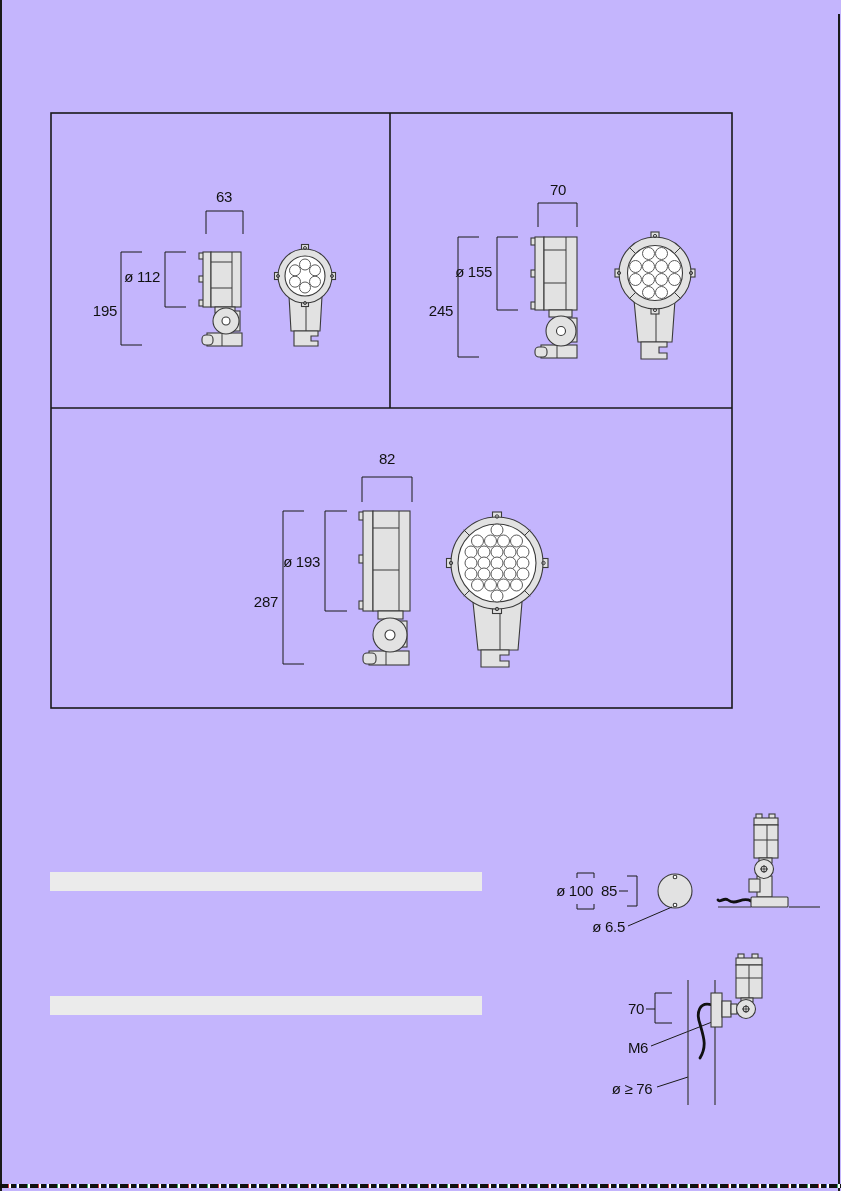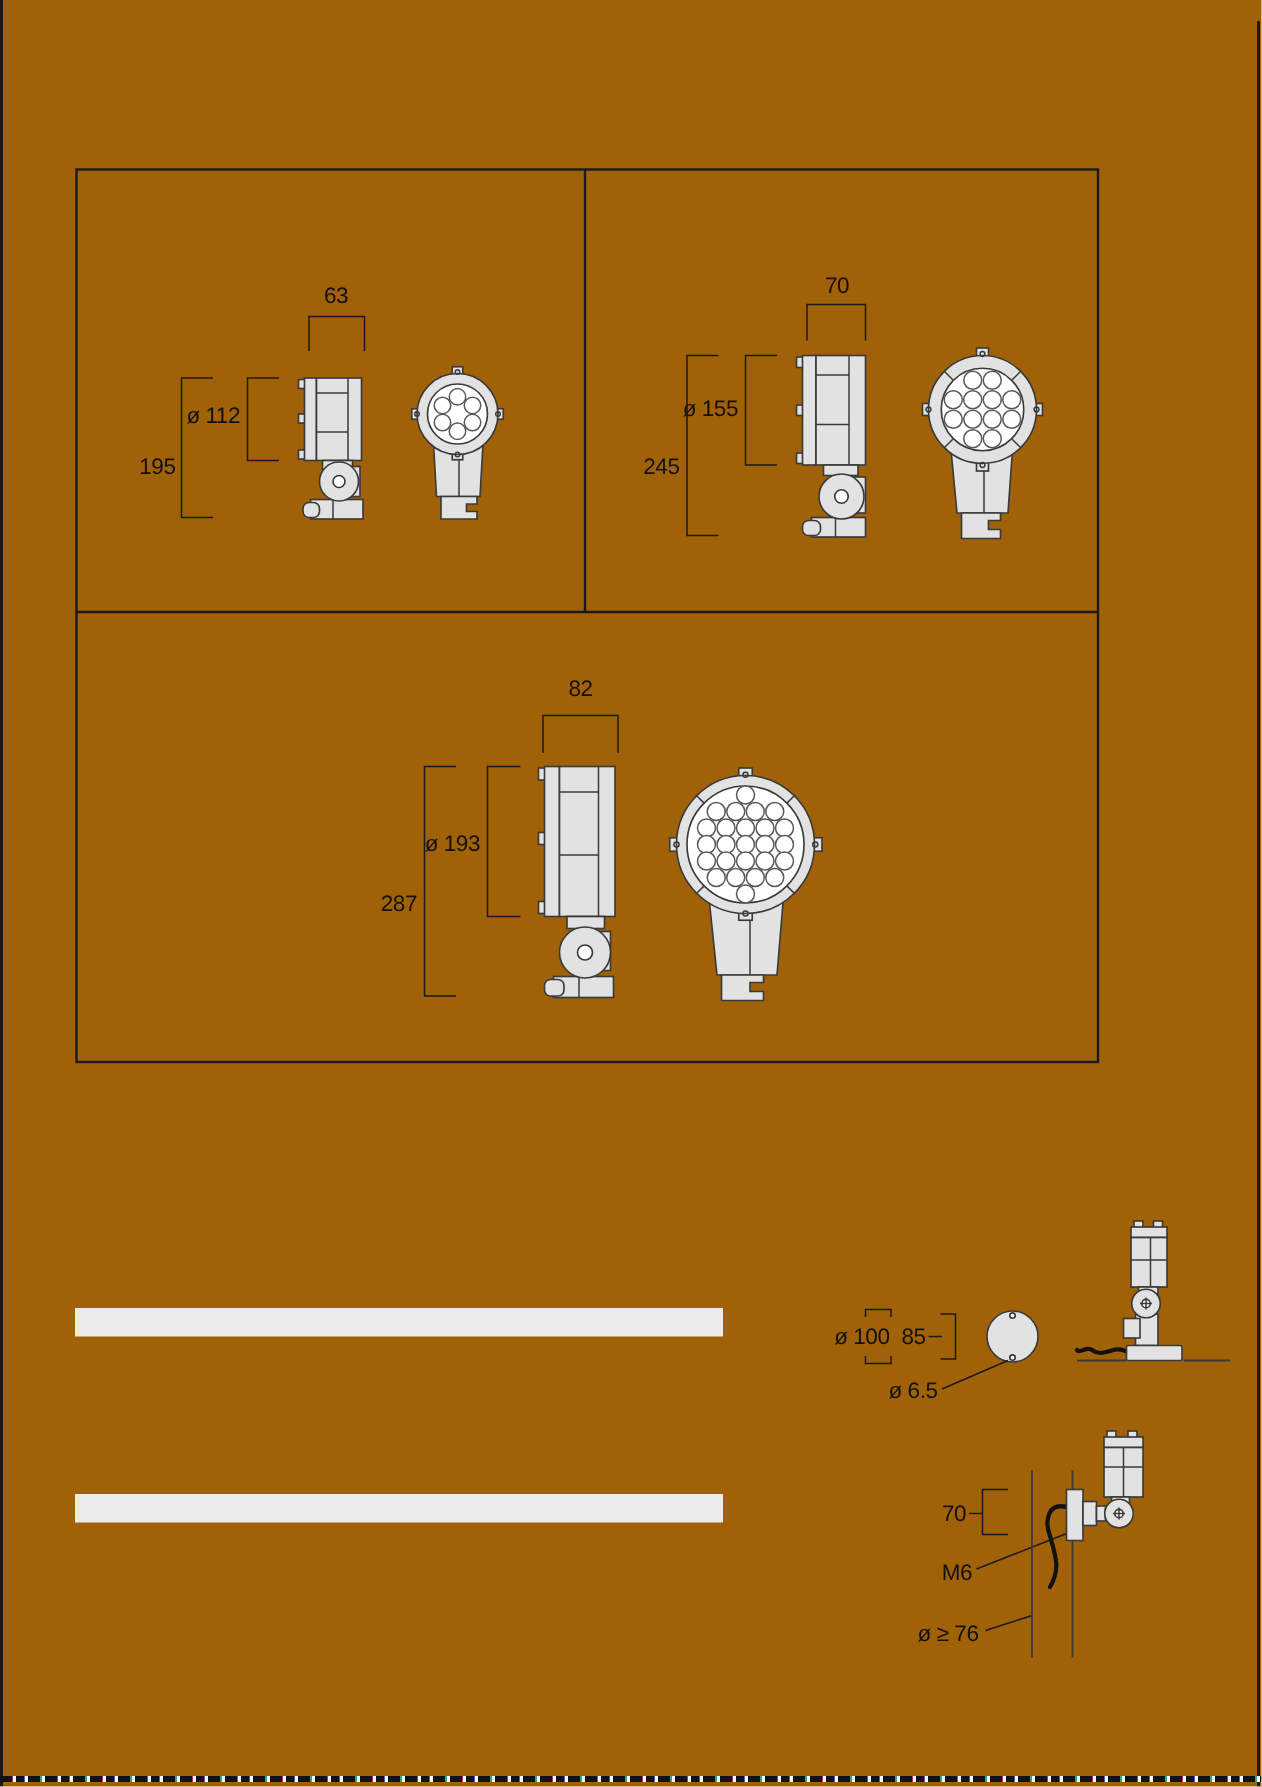--- a/index.html
+++ b/index.html
@@ -1,16 +1,16 @@
 <!DOCTYPE html>
 <html><head>
 <meta charset="utf-8">
 <style>
   html,body{margin:0;padding:0;background:#fff;}
-  .page{position:relative;width:841px;height:1191px;background:#a16207;overflow:hidden;
+  .page{position:relative;width:841px;height:1191px;background:#c4b5fd;overflow:hidden;
         font-family:"Liberation Sans",sans-serif;}
   .border-left{position:absolute;left:0;top:0;width:2px;height:1191px;background:#1a1a1a;}
   .border-right{position:absolute;left:838px;top:14px;width:2px;height:1177px;background:#1a1a1a;}
   .footer-dashes{position:absolute;left:0;top:1184px;width:841px;height:4px;
         background:repeating-linear-gradient(90deg,#111 0 8px,#c34 8px 9px,#fff 9px 11px,
         #111 11px 16px,#46c 16px 17px,#fff 17px 19px,#111 19px 27px,#3a6 27px 28px,#fff 28px 30px);}
   .graybar{position:absolute;left:50px;width:432px;height:19px;background:#ebebeb;}
   .bar1{top:872px;} .bar2{top:996px;}
   svg.canvas{position:absolute;left:0;top:0;}
   .fill{fill:#e2e2e2;stroke:#3a3a3a;stroke-width:1.1;}

